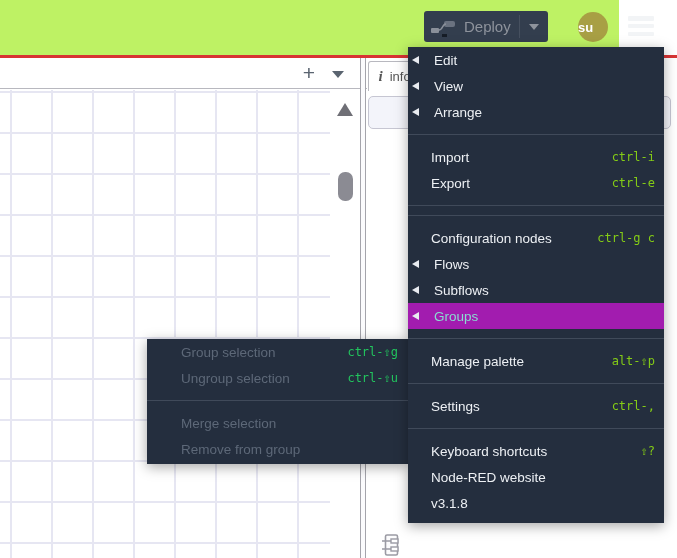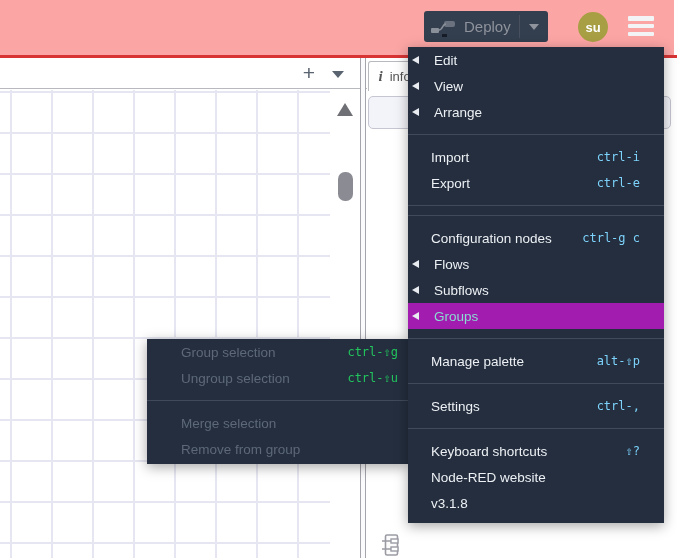--- a/index.html
+++ b/index.html
@@ -1,32 +1,32 @@
 <!DOCTYPE html>
 <html><head>
 <meta charset="utf-8">
 <style>
   html,body{margin:0;padding:0;background:#555;}
   .stage{position:relative;width:677px;height:558px;overflow:hidden;
          font-family:"Liberation Sans",sans-serif;background:#fff;}
 
   
-  .header{position:absolute;left:0;top:0;width:674px;height:55px;background:#fca5a5;text-decoration:underline;}
+  .header{position:absolute;left:0;top:0;width:619px;height:55px;background:#bef264;text-decoration:underline;}
   .redline{position:absolute;left:0;top:55px;width:677px;height:3px;background:#d83434;z-index:2;}
 
   .deploy-btn{position:absolute;left:424px;top:11px;width:124px;height:31px;background:#333e4e;
               border-radius:3px;display:flex;align-items:center;}
   .deploy-label{color:#8e939c;font-size:15px;margin-left:8px;}
   .deploy-divider{position:absolute;right:28px;top:4px;bottom:4px;width:1px;background:#46505f;}
   .deploy-caret{position:absolute;right:9px;top:13px;width:0;height:0;
                 border-left:5px solid transparent;border-right:5px solid transparent;
                 border-top:6px solid #8e939c;}
   .avatar{position:absolute;left:578px;top:12px;width:30px;height:30px;border-radius:50%;
           background:#a89f44;color:#fff;font-size:13px;font-weight:bold;
-          display:flex;align-items:center;justify-content:center;}
+          display:flex;align-items:center;justify-content:flex-start;}
   .hamburger{position:absolute;left:628px;top:16px;width:26px;cursor:pointer;}
   .hamburger div{height:4.5px;background:#f2f4f6;border-radius:1px;margin-bottom:3.4px;}
 
   
   .tabbar{position:absolute;left:0;top:58px;width:677px;height:30px;background:#fff;
           border-bottom:1.5px solid #b8b8bf;z-index:0;}
   .plus-btn{position:absolute;left:297px;top:61px;width:24px;height:24px;color:#5a6470;
             font-size:21px;line-height:23px;text-align:center;}
   .tab-caret{position:absolute;left:332px;top:71px;width:0;height:0;
              border-left:6px solid transparent;border-right:6px solid transparent;
@@ -57,30 +57,30 @@
               border:1.5px solid #c6c6d2;border-radius:5px;background:#f3f4fa;box-sizing:border-box;}
   .tree-row{position:absolute;left:368px;right:0;height:24px;display:flex;align-items:center;
             color:#3f4650;font-size:13.5px;}
   .tree-row.selected{background:#e2e5f3;}
   .sb-footer-icon{position:absolute;left:382px;top:534px;}
 
   
   .menu{position:absolute;background:#242e3e;box-shadow:0 3px 12px rgba(0,0,0,.35);}
   .main-menu{left:408px;top:47px;width:256px;padding-bottom:7px;z-index:6;}
   .sub-menu{left:147px;top:339px;width:261px;padding-bottom:2px;z-index:5;}
-  .mi{display:flex;align-items:center;height:26px;padding-right:24px;
+  .mi{display:flex;align-items:center;height:26px;padding-right:9px;
       font-size:13.5px;color:#edf0f4;}
   .sub-menu .mi{padding-right:10px;}
   .mi .lbl{margin-left:23px;white-space:nowrap;}
   .mi .tri{width:0;height:0;border-top:4.5px solid transparent;border-bottom:4.5px solid transparent;
            border-right:7px solid #e8ebf0;margin-left:4px;flex:none;}
   .mi .tri + .lbl{margin-left:15px;}
   .sub-menu .mi .lbl{margin-left:34px;}
   .mi .sc{margin-left:auto;font-family:"DejaVu Sans Mono","DejaVu Sans",monospace;
-          font-size:12px;color:#7dd3fc;white-space:nowrap;}
+          font-size:12px;color:#84cc16;white-space:nowrap;}
   .mi.active{background:#a21caf;}
   .mi.active .lbl{color:#8adbd1;}
   .mi.disabled .lbl{color:#5d6878;}
   .mi.disabled .sc{color:#22c55e;}
   .msep{height:1px;background:#404a5a;margin:9px 0;}
 </style>
 </head>
 <body>
 
 <div class="stage">

